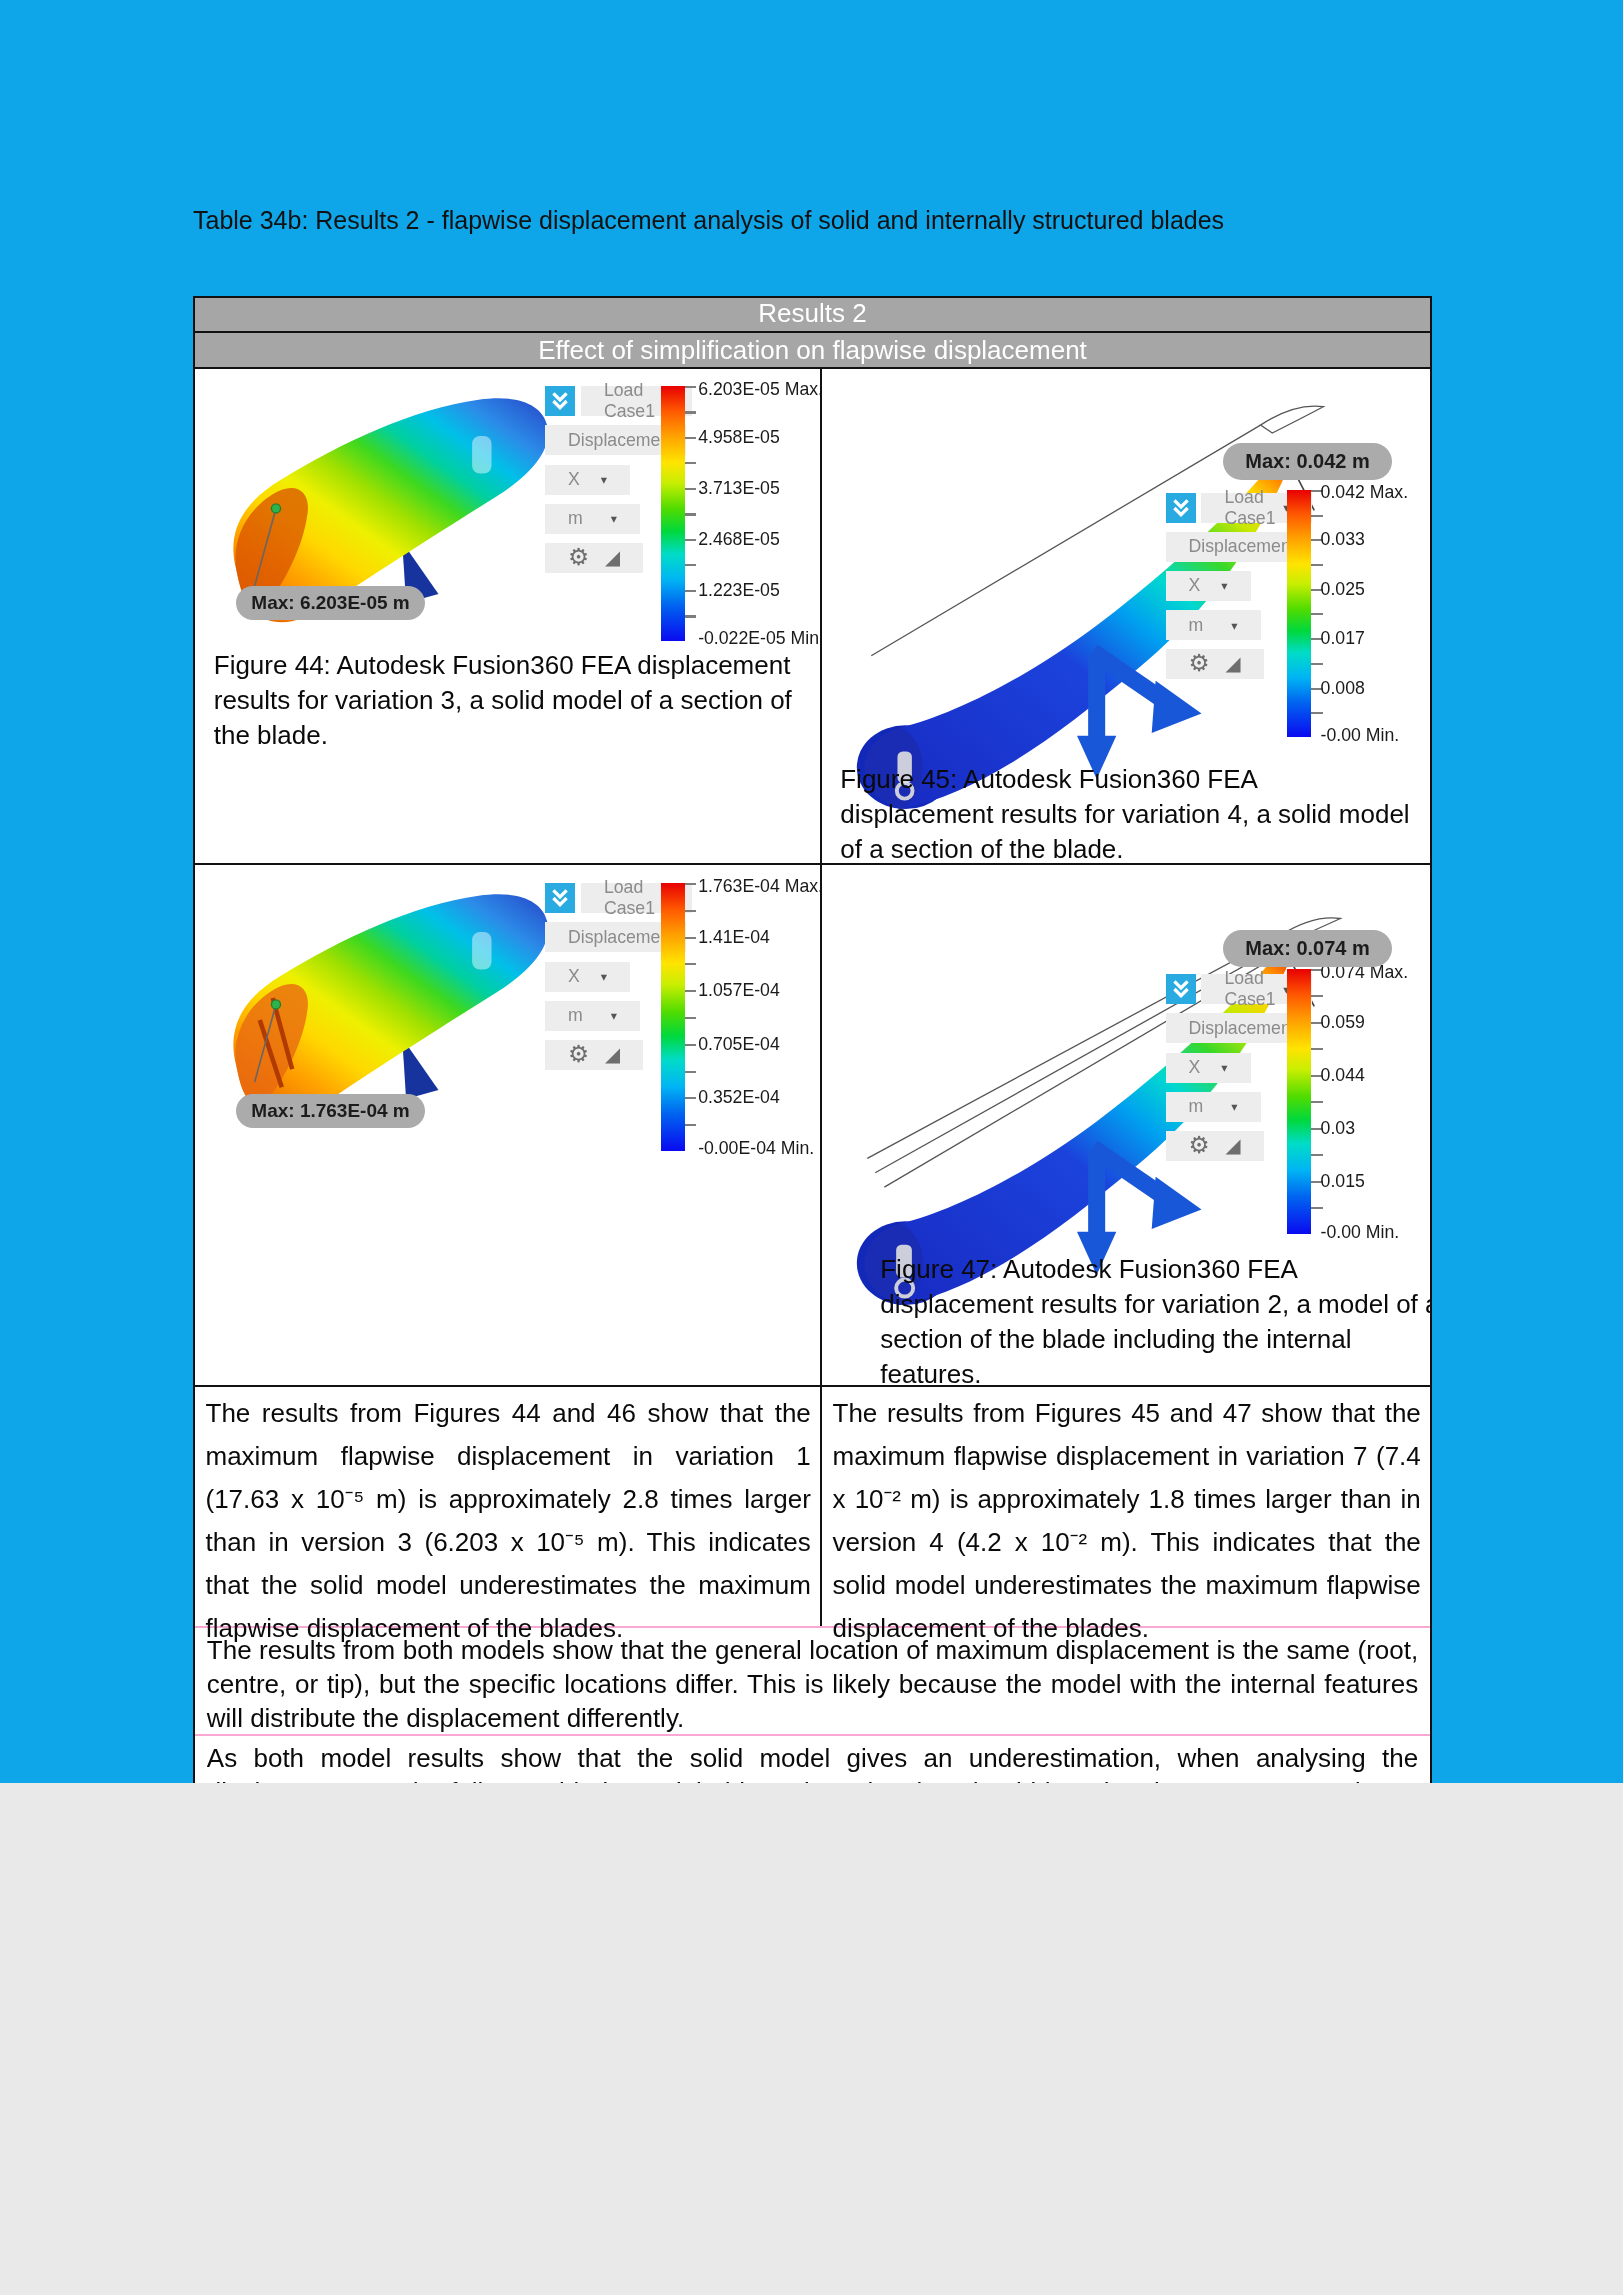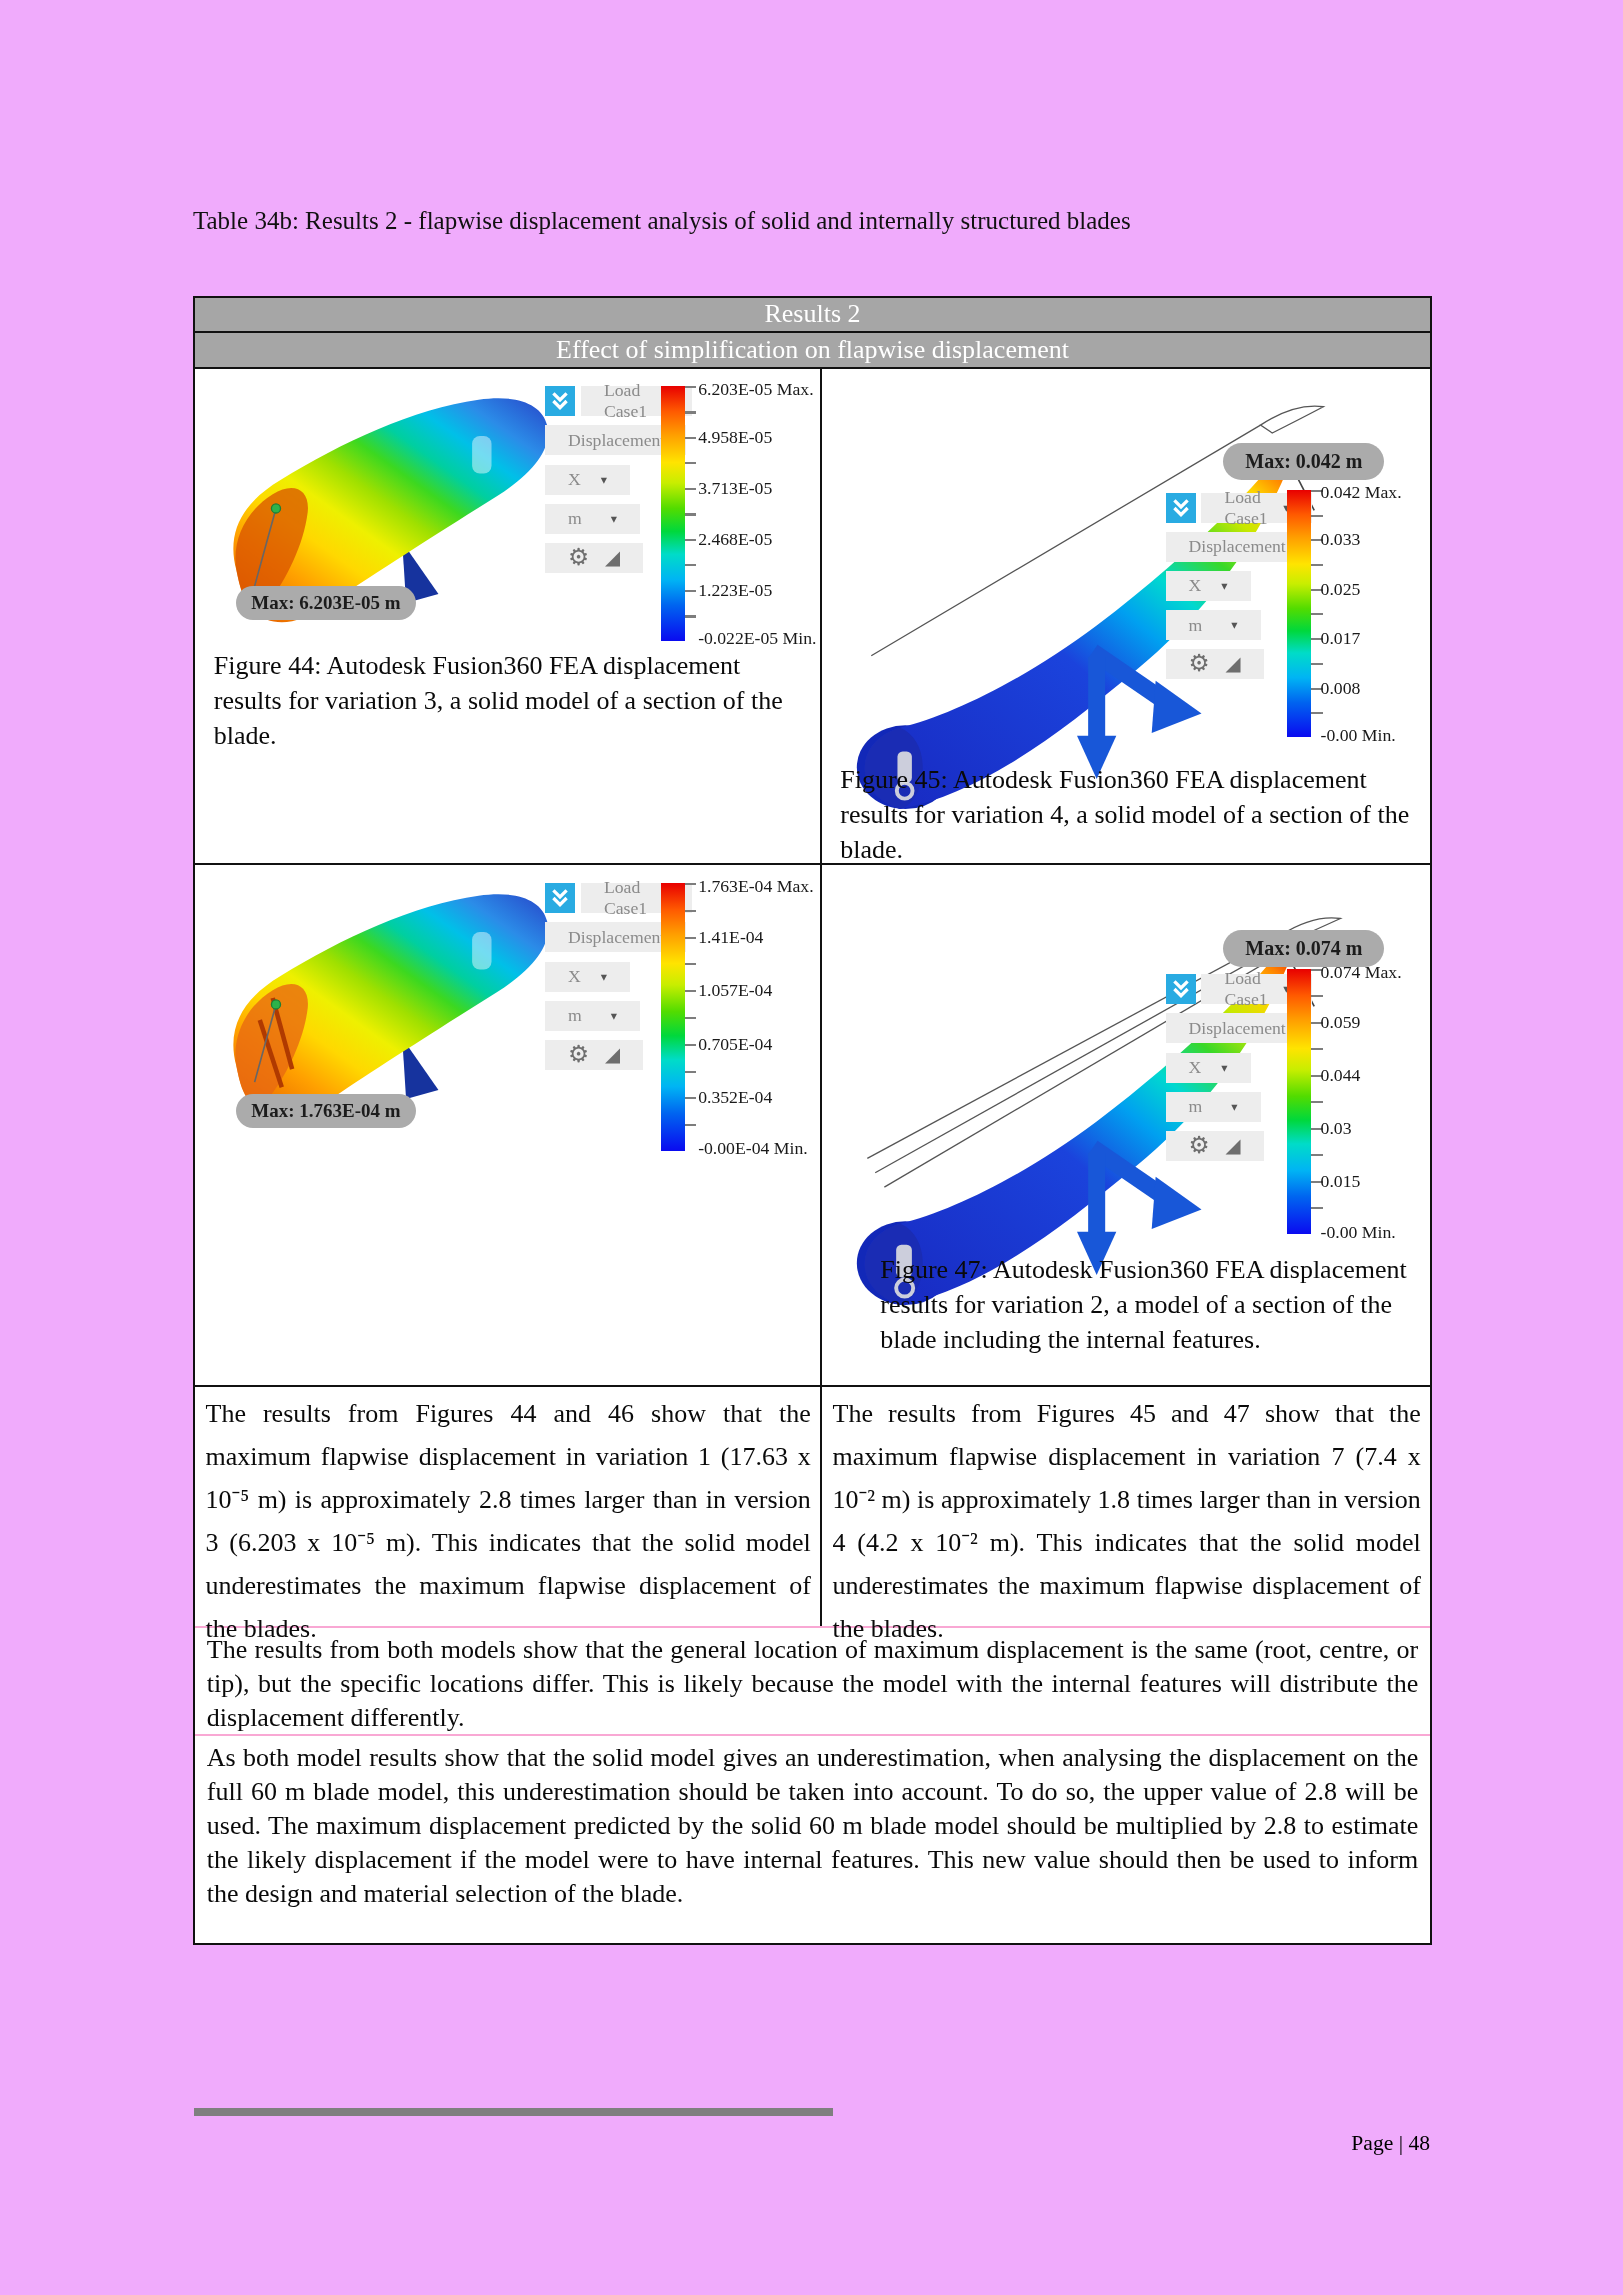--- a/index.html
+++ b/index.html
@@ -1,20 +1,20 @@
 <!DOCTYPE html>
 <html style="font-size:10.5px"><head>
 <meta charset="utf-8">
 <style>
   html,body{margin:0;padding:0;background:#e9e9e9;}
   .page{
     position:relative;
-    width:1623px;height:2295px;
-    background:#f0abfc;
-    font-family:Liberation Serif, serif;
+    width:1623px;height:1783px;
+    background:#0ea5e9;
+    font-family:Liberation Sans, sans-serif;
     color:#000;
     overflow:hidden;
   }
   *{box-sizing:border-box;}
 
   .doc-title{
     position:absolute;left:193px;top:202px;width:1152px;
     font-size:25px;line-height:37px;color:#111;
   }
 

